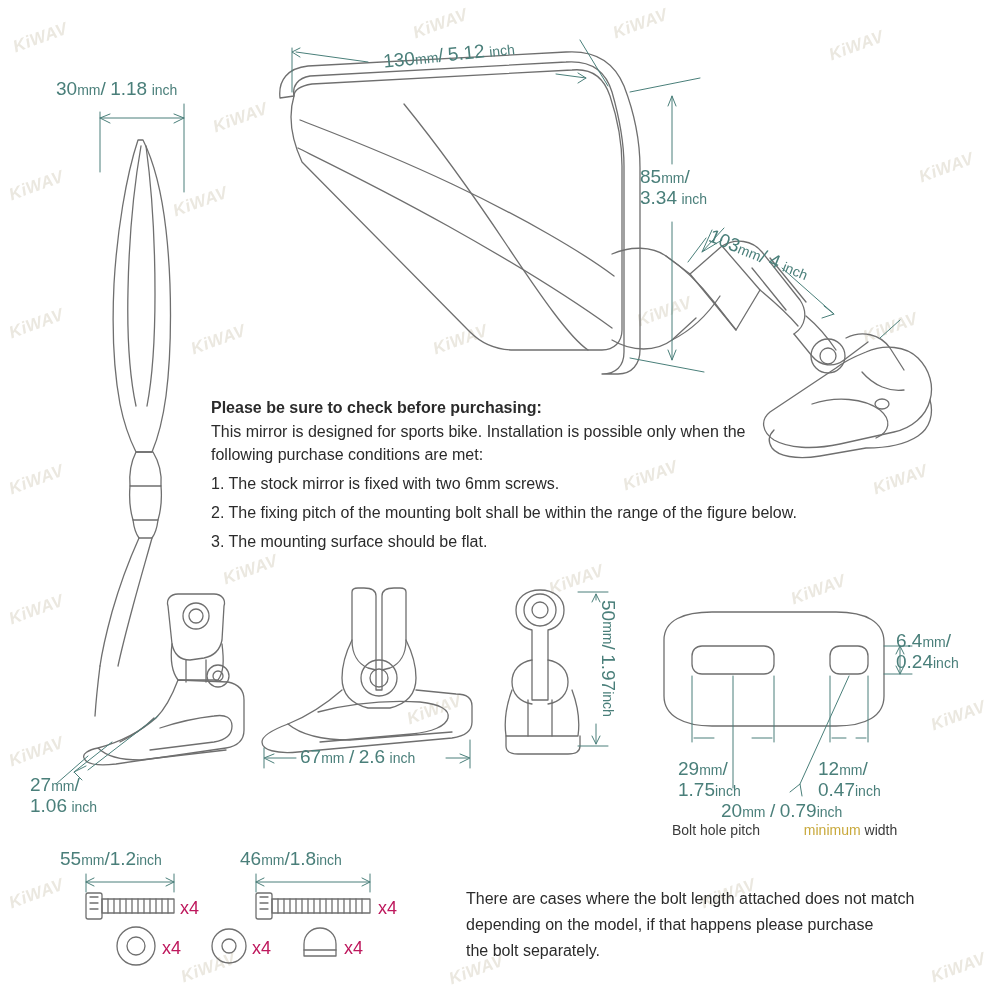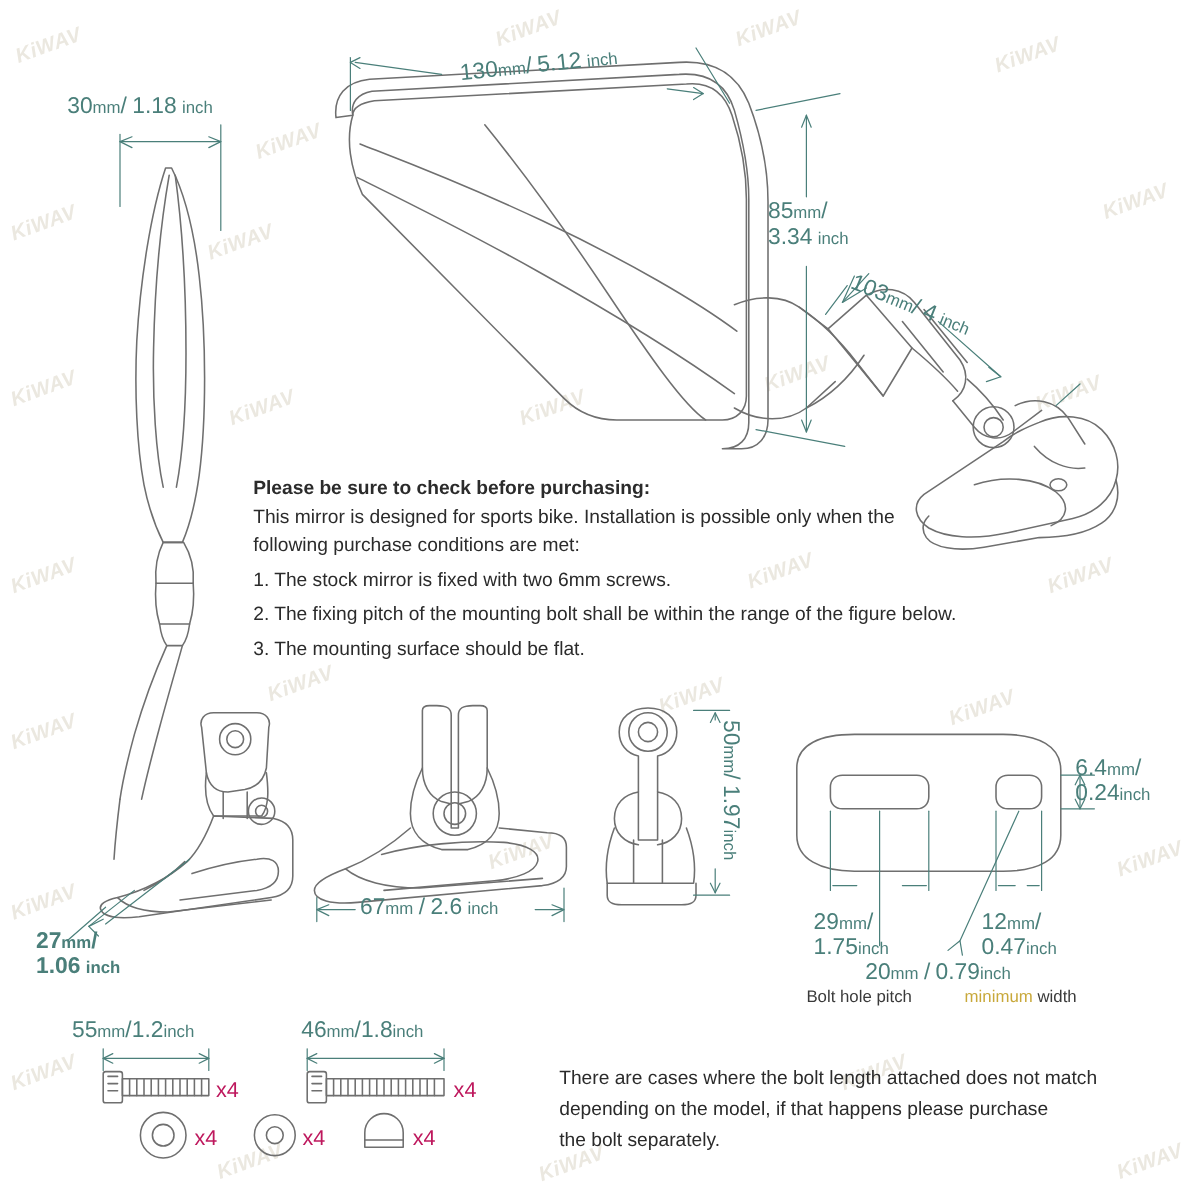--- a/index.html
+++ b/index.html
@@ -319,21 +319,21 @@
     <div><span class="big">85</span><span class="sm">mm</span><span class="big">/</span></div>
     <div><span class="big">3.34</span> <span class="sm">inch</span></div>
   </div>
 
   <div class="dim" style="left:706px; top:244px; transform:rotate(22deg);">
     <span class="big">103</span><span class="sm">mm</span><span class="big">/</span>
     <span class="big">4</span>
     <span class="sm">inch</span>
   </div>
 
-  <div class="dim" style="left:30px; top:774px;font-weight:bold;">
+  <div class="dim" style="left:30px; top:774px;">
     <div><span class="big">27</span><span class="sm">mm</span><span class="big">/</span></div>
     <div><span class="big">1.06</span> <span class="sm">inch</span></div>
   </div>
 
   <div class="dim" style="left:300px; top:746px;">
     <span class="big">67</span><span class="sm">mm</span>
     <span class="big">/</span>
     <span class="big">2.6</span>
     <span class="sm">inch</span>
   </div>
@@ -365,21 +365,21 @@
   </div>
 
   <div style="position:absolute; left:672px; top:822px; font-size:14px; color:#3a3a3a; white-space:nowrap;">
     <span>Bolt hole pitch </span><span class="hl">minimum</span><span> width</span>
   </div>
 
   <div class="dim" style="left:60px; top:848px;">
     <span class="big">55</span><span class="sm">mm</span><span class="big">/</span><span class="big">1.2</span><span class="sm">inch</span>
   </div>
 
-  <div class="dim" style="left:240px; top:848px;margin-left:11px;">
+  <div class="dim" style="left:240px; top:848px;">
     <span class="big">46</span><span class="sm">mm</span><span class="big">/</span><span class="big">1.8</span><span class="sm">inch</span>
   </div>
 
   <div class="qty" style="left:180px; top:898px;">x4</div>
   <div class="qty" style="left:378px; top:898px;">x4</div>
   <div class="qty" style="left:162px; top:938px;">x4</div>
   <div class="qty" style="left:252px; top:938px;">x4</div>
   <div class="qty" style="left:344px; top:938px;">x4</div>
 
   <div class="note bold" style="left:211px; top:395px;">Please be sure to check before purchasing:</div>

